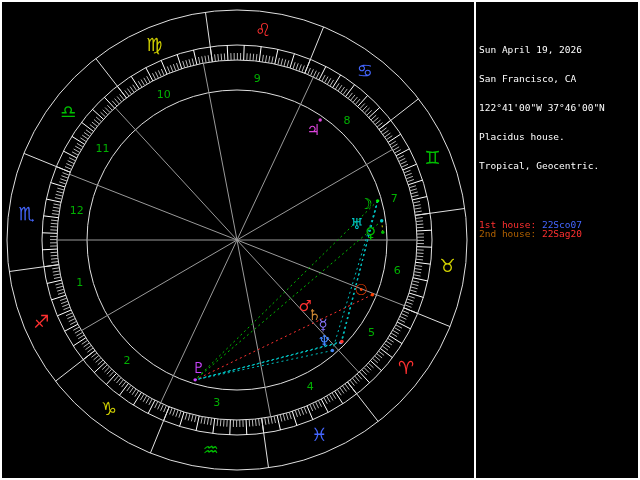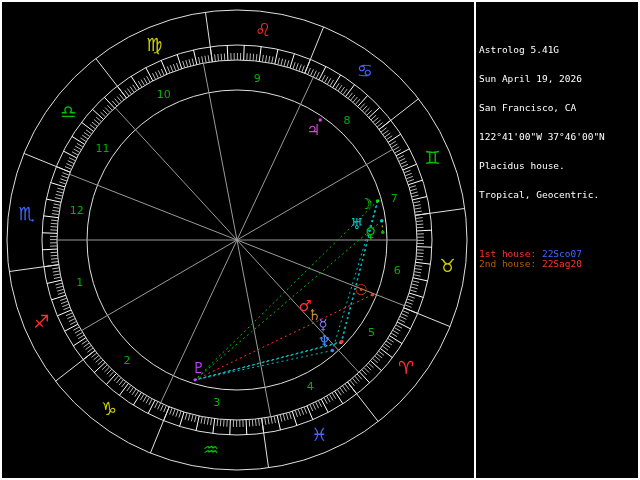--- a/index.html
+++ b/index.html
@@ -464,21 +464,20 @@
         <text x="313.3488172974869" y="134.87798541038688" fill="#dd44dd" font-size="15" text-anchor="middle">♃</text>
         <circle cx="195.12591431475823" cy="379.86622518687284" r="1.7" fill="#cc44ff"></circle>
         <text x="198.56761998751784" y="373.3703710619244" fill="#cc44ff" font-size="15" text-anchor="middle">♇</text>
       </svg>
   </div>
 
   <div class="divider"></div>
 
   <div class="panel">
     <div id="header-lines">
-      <div>Astrolog 5.41G</div>
       <div>Sun April 19, 2026</div>
       <div>San Francisco, CA</div>
       <div>122°41'00"W 37°46'00"N</div>
       <div>Placidus house.</div>
       <div>Tropical, Geocentric.</div>
     </div>
     <div id="houses-list"><div><span style="color: rgb(255, 48, 48);">1st house: </span><span style="color: rgb(68, 102, 255); text-align: right;">22Sco07</span></div><div><span style="color: rgb(176, 96, 0);">2nd house: </span><span style="color: rgb(255, 48, 48);">22Sag20</span></div></div>
     
     
   </div>

